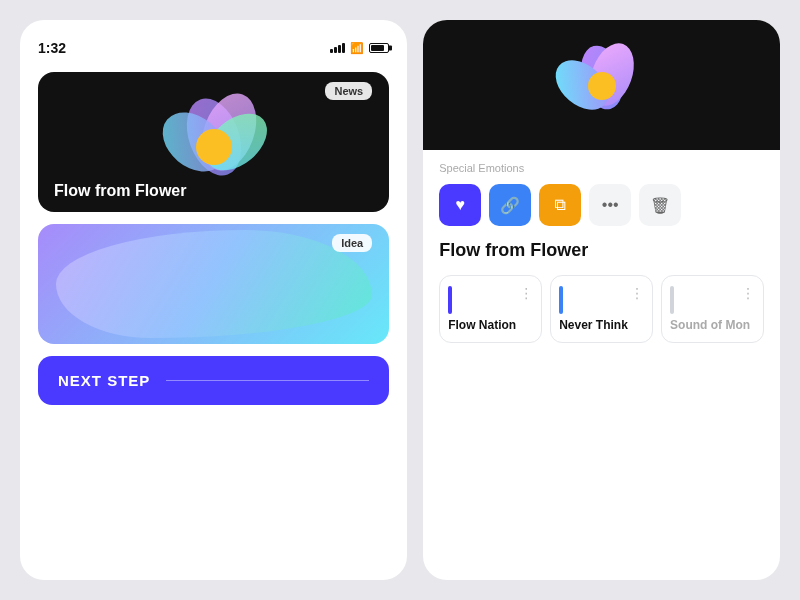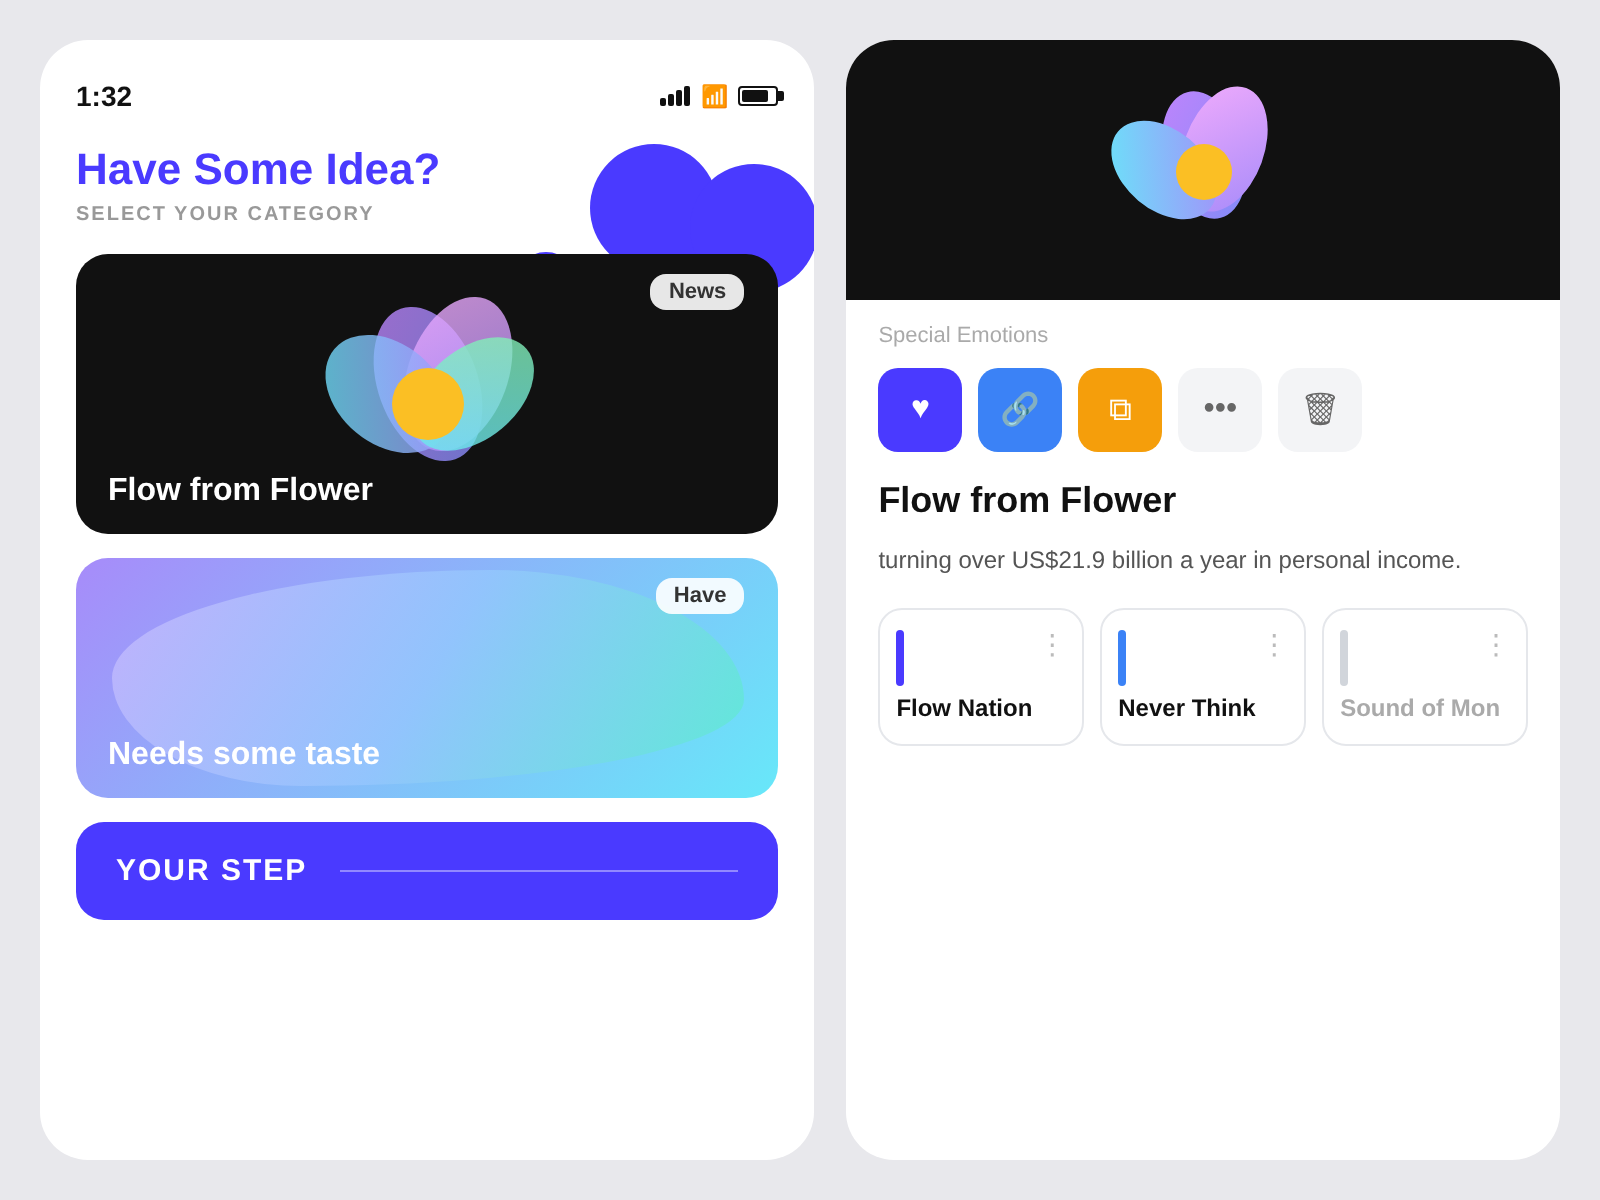--- a/index.html
+++ b/index.html
@@ -337,52 +337,44 @@
           <span></span>
             <span></span>
             <span></span>
             <span></span>
         </div>
         <span class="wifi-icon">📶</span>
         <span class="battery-icon"></span>
       </div>
     </div>
 
-    <div class="hero-section">
-      <div class="hero-title">Have Some Idea?</div>
-      <div class="hero-subtitle">SELECT YOUR CATEGORY</div>
-      <div class="bubble-large"></div>
-      <div class="bubble-medium"></div>
-      <div class="bubble-right-edge"></div>
-    </div>
 
     <div class="card">
       <div class="card-flower">
         <div class="flower-visual">
           <div class="flower-petal petal-1"></div>
           <div class="flower-petal petal-2"></div>
           <div class="flower-petal petal-3"></div>
           <div class="flower-petal petal-4"></div>
           <div class="flower-center"></div>
         </div>
       </div>
       <div class="card-badge">News</div>
       <div class="card-label">Flow from Flower</div>
     </div>
 
     <div class="card">
       <div class="card-blog">
         <div class="blob-visual"></div>
       </div>
-      <div class="card-badge">Have</div>
-      <div class="card-label">Needs some taste</div>
+      <div class="card-badge">Idea</div>
     </div>
 
     <button class="next-step-btn">
-      <span class="next-step-text">YOUR STEP</span>
+      <span class="next-step-text">NEXT STEP</span>
       <div class="next-step-line"></div>
     </button>
 
   </div>
 
   <div class="right-panel">
 
     <div class="right-top-image">
       <div class="right-flower">
         <div class="rf-petal-1"></div>
@@ -398,21 +390,20 @@
 
       <div class="action-buttons">
         <button class="action-btn heart">♥</button>
         <button class="action-btn link">🔗</button>
         <button class="action-btn copy">⧉</button>
         <button class="action-btn more">•••</button>
         <button class="action-btn trash">🗑</button>
       </div>
 
       <div class="article-title">Flow from Flower</div>
-      <div class="article-desc">turning over US$21.9 billion a year in personal income.</div>
 
       <div class="tracks-grid">
         <div class="track-card">
           <div class="track-header">
             <div class="track-bar purple"></div>
             <span class="track-dots">⋮</span>
           </div>
           <div class="track-name">Flow Nation</div>
         </div>
         <div class="track-card">

